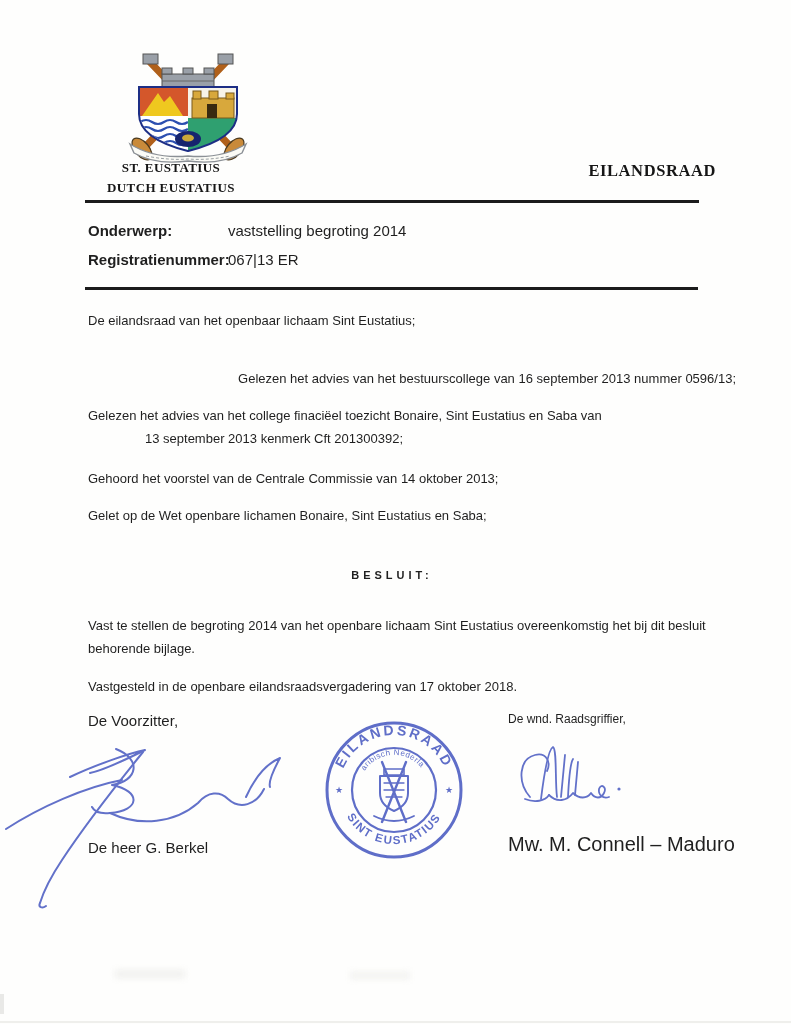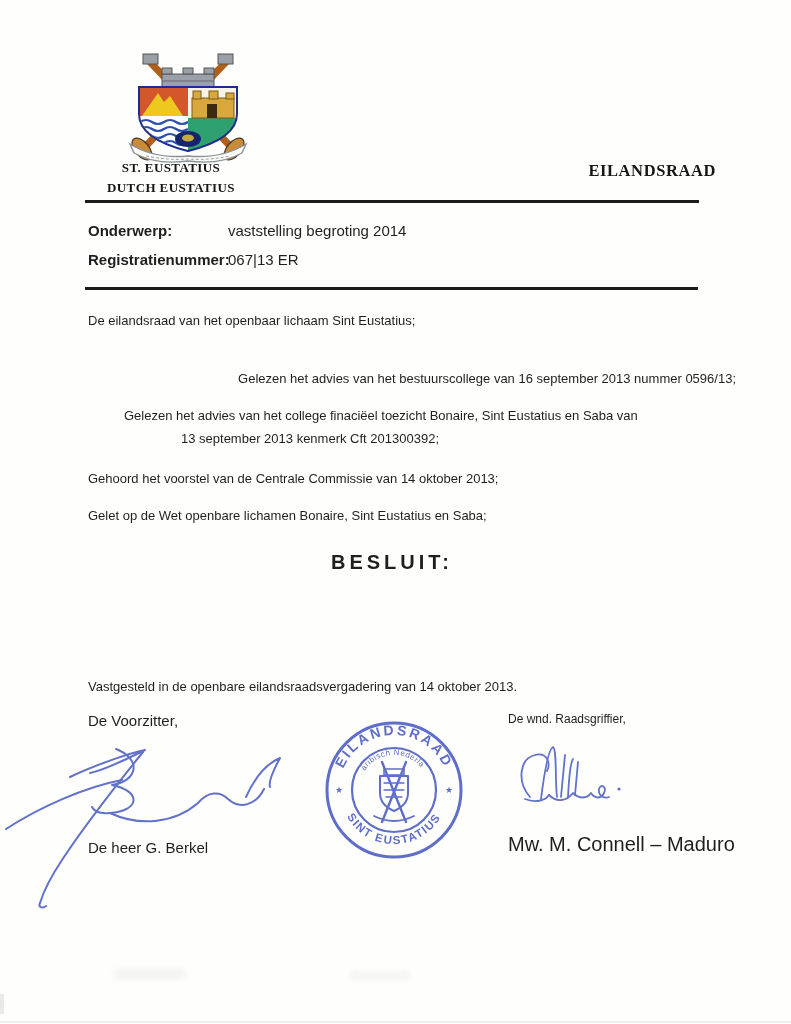--- a/index.html
+++ b/index.html
@@ -17,24 +17,24 @@
     font-family:"Liberation Serif", serif;font-weight:bold;font-size:16.5px;
     color:#161616;letter-spacing:.6px;}
   .rule-1{left:85px;top:200px;width:614px;height:3px;background:#1c1c1c;}
   .rule-2{left:85px;top:287px;width:613px;height:3px;background:#1c1c1c;}
   
   .meta-label{left:88px;width:140px;font-size:15px;font-weight:bold;}
   .meta-value{left:228px;width:300px;font-size:15px;}
   .meta-row1{top:222px;} .meta-row2{top:251px;}
   
   .para{left:88px;width:648px;font-size:13px;line-height:23px;}
-  .p1{top:309px;} .p2{top:367px;text-align:right;} .p3{top:404px;margin-left:36px;} .p3b{padding-left:57px;}
+  .p1{top:309px;} .p2{top:367px;text-align:right;} .p3{top:404px;} .p3b{padding-left:57px;}
   .p4{top:467px;} .p5{top:504px;}
-  .besluit{left:85px;top:551px;width:614px;text-align:center;
-    font-size:20px;font-weight:bold;letter-spacing:4px;}
+  .besluit{left:85px;top:569px;width:614px;text-align:center;
+    font-size:11px;font-weight:bold;letter-spacing:4px;}
   .p6{top:614px;} .p7{top:675px;}
   .role-left{left:88px;top:712px;width:200px;font-size:15px;}
   .role-right{left:508px;top:712px;width:220px;font-size:12px;}
   .name-left{left:88px;top:827px;width:220px;font-size:15px;margin-top:12px;}
   .name-right{left:508px;top:833px;width:230px;font-size:20px;}
   
   .crest{left:116px;top:52px;}
   .c-shield-bg{fill:#f6f1e6;stroke:var(--crest-border-blue,#1d2e85);stroke-width:4;}
   .c-orange{fill:var(--crest-volcano-orange,#d4572b);}
   .c-yellow{fill:var(--crest-mountain-yellow,#efc81f);}
@@ -132,21 +132,22 @@
 
   <div class="abs para p1">De eilandsraad van het openbaar lichaam Sint Eustatius;</div>
   <div class="abs para p2">Gelezen het advies van het bestuurscollege van 16 september 2013 nummer 0596/13;</div>
   <div class="abs para p3">
     <div>Gelezen het advies van het college finaciëel toezicht Bonaire, Sint Eustatius en Saba van</div>
     <div class="p3b">13 september 2013 kenmerk Cft 201300392;</div>
   </div>
   <div class="abs para p4">Gehoord het voorstel van de Centrale Commissie van 14 oktober 2013;</div>
   <div class="abs para p5">Gelet op de Wet openbare lichamen Bonaire, Sint Eustatius en Saba;</div>
   <div class="abs besluit">BESLUIT:</div>
-  <div class="abs para p7">Vastgesteld in de openbare eilandsraadsvergadering van 14 oktober 2013.</div>
+  <div class="abs para p6">Vast te stellen de begroting 2014 van het openbare lichaam Sint Eustatius overeenkomstig het bij dit besluit behorende bijlage.</div>
+  <div class="abs para p7">Vastgesteld in de openbare eilandsraadsvergadering van 17 oktober 2018.</div>
 
   <div class="abs role-left">De Voorzitter,</div>
   <div class="abs role-right">De wnd. Raadsgriffier,</div>
   <div class="abs name-left">De heer G. Berkel</div>
   <div class="abs name-right">Mw. M. Connell – Maduro</div>
 
   <svg class="abs sig" style="left:0;top:725px" width="310" height="190" viewBox="0 0 310 190">
     <path class="ink" stroke-width="2" d="M70,52 C95,40 130,28 145,25 C125,35 100,46 90,48"></path>
     <path class="ink" stroke-width="2" d="M116,24 C142,34 138,56 112,60 C142,66 140,86 110,88 C100,89 94,86 92,82"></path>
     <path class="ink" stroke-width="2" d="M110,88 C140,102 175,98 198,78 C208,66 220,66 228,74 C240,85 256,80 264,64"></path>

